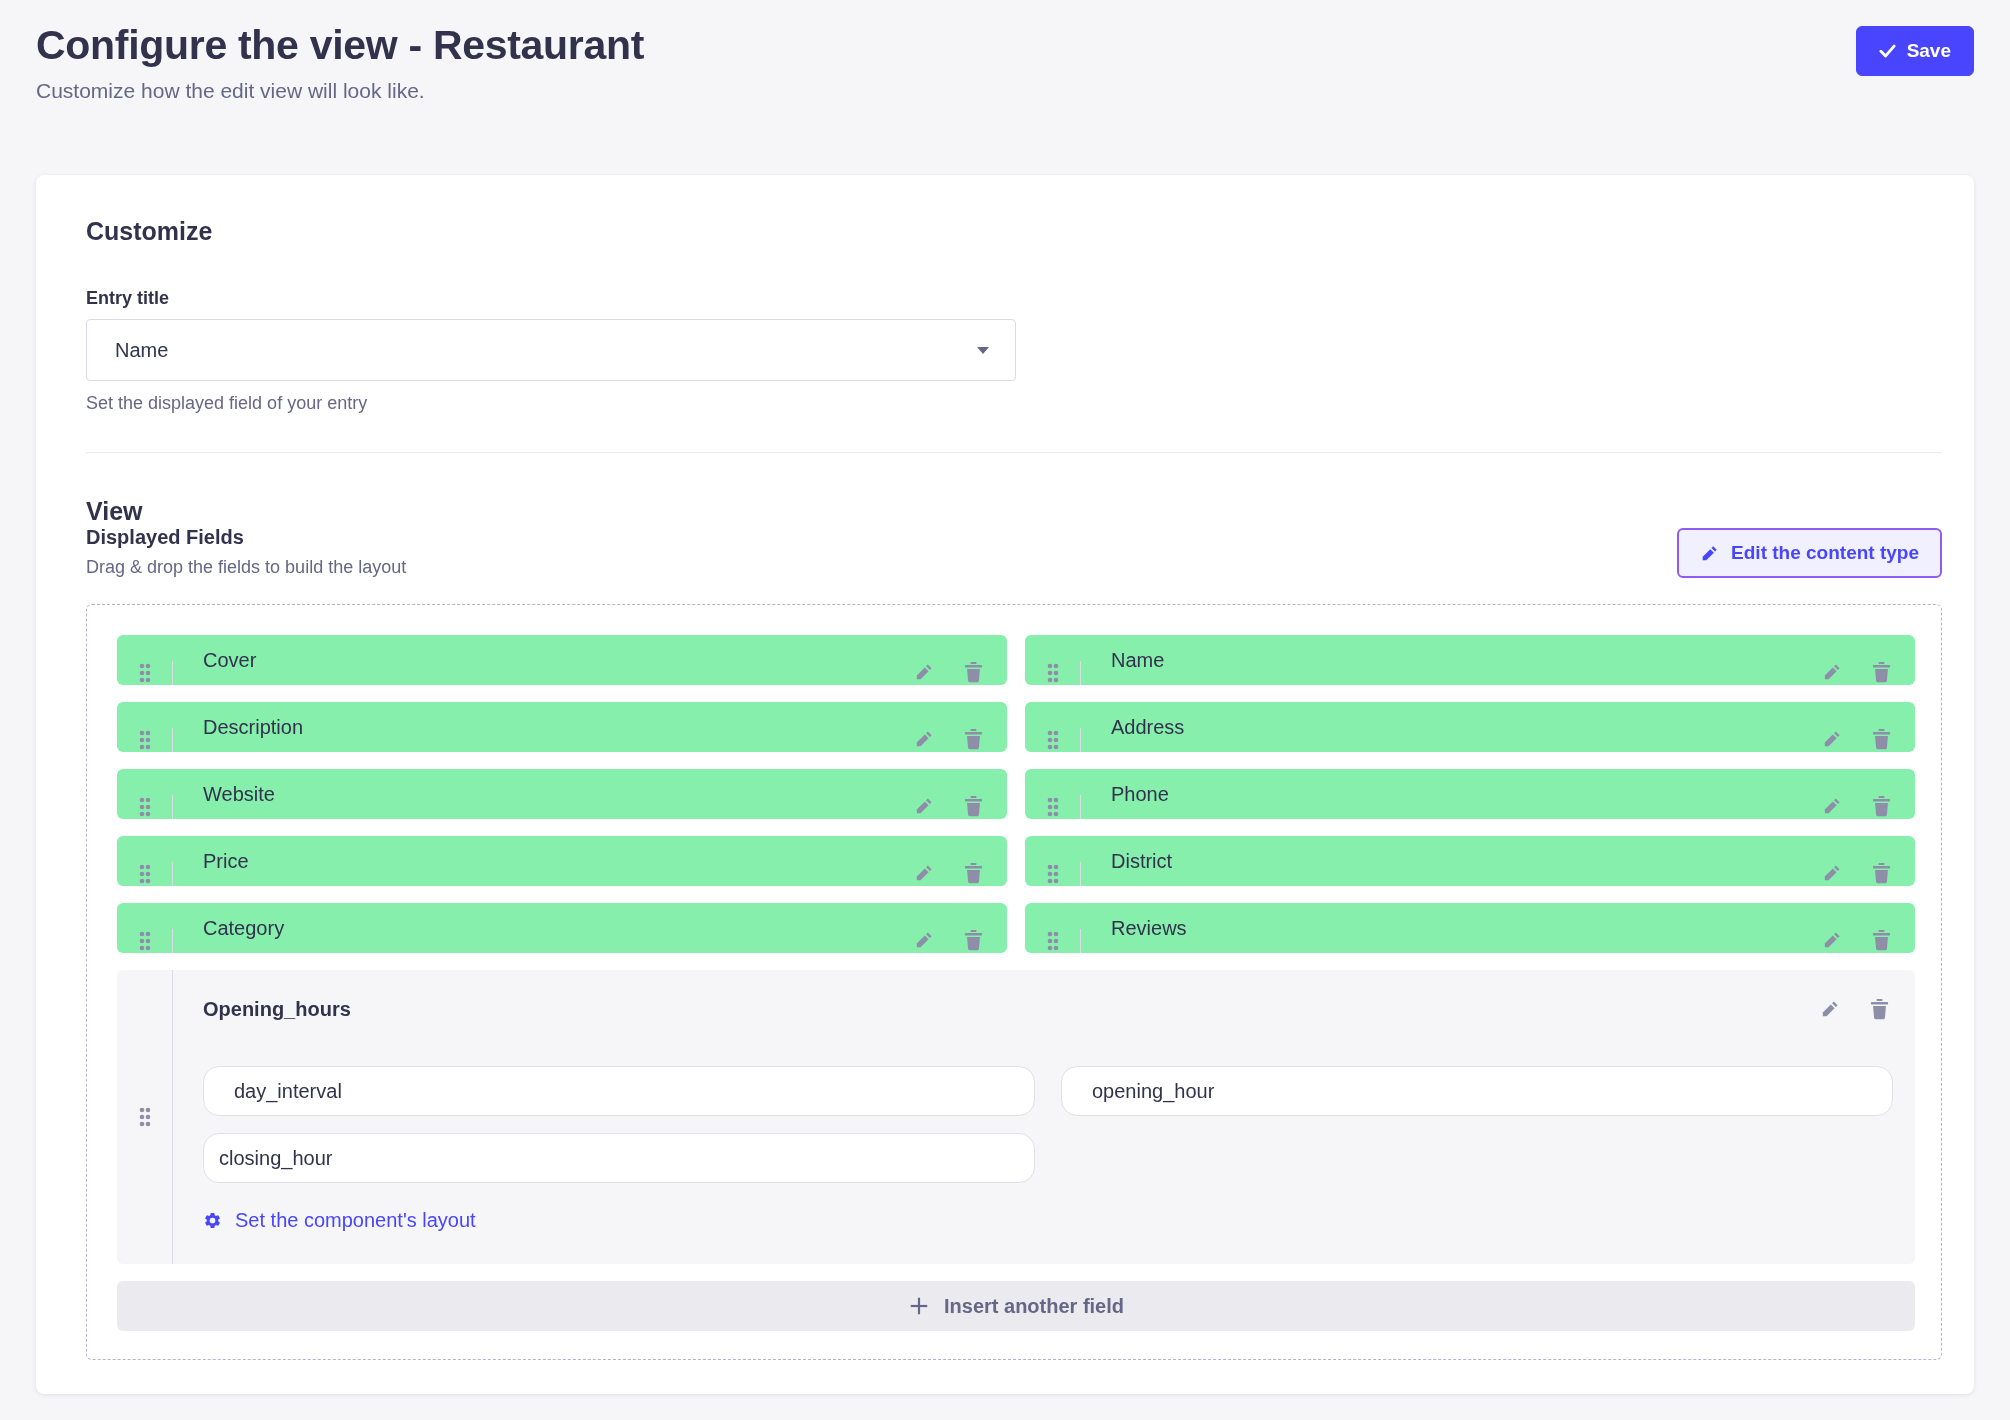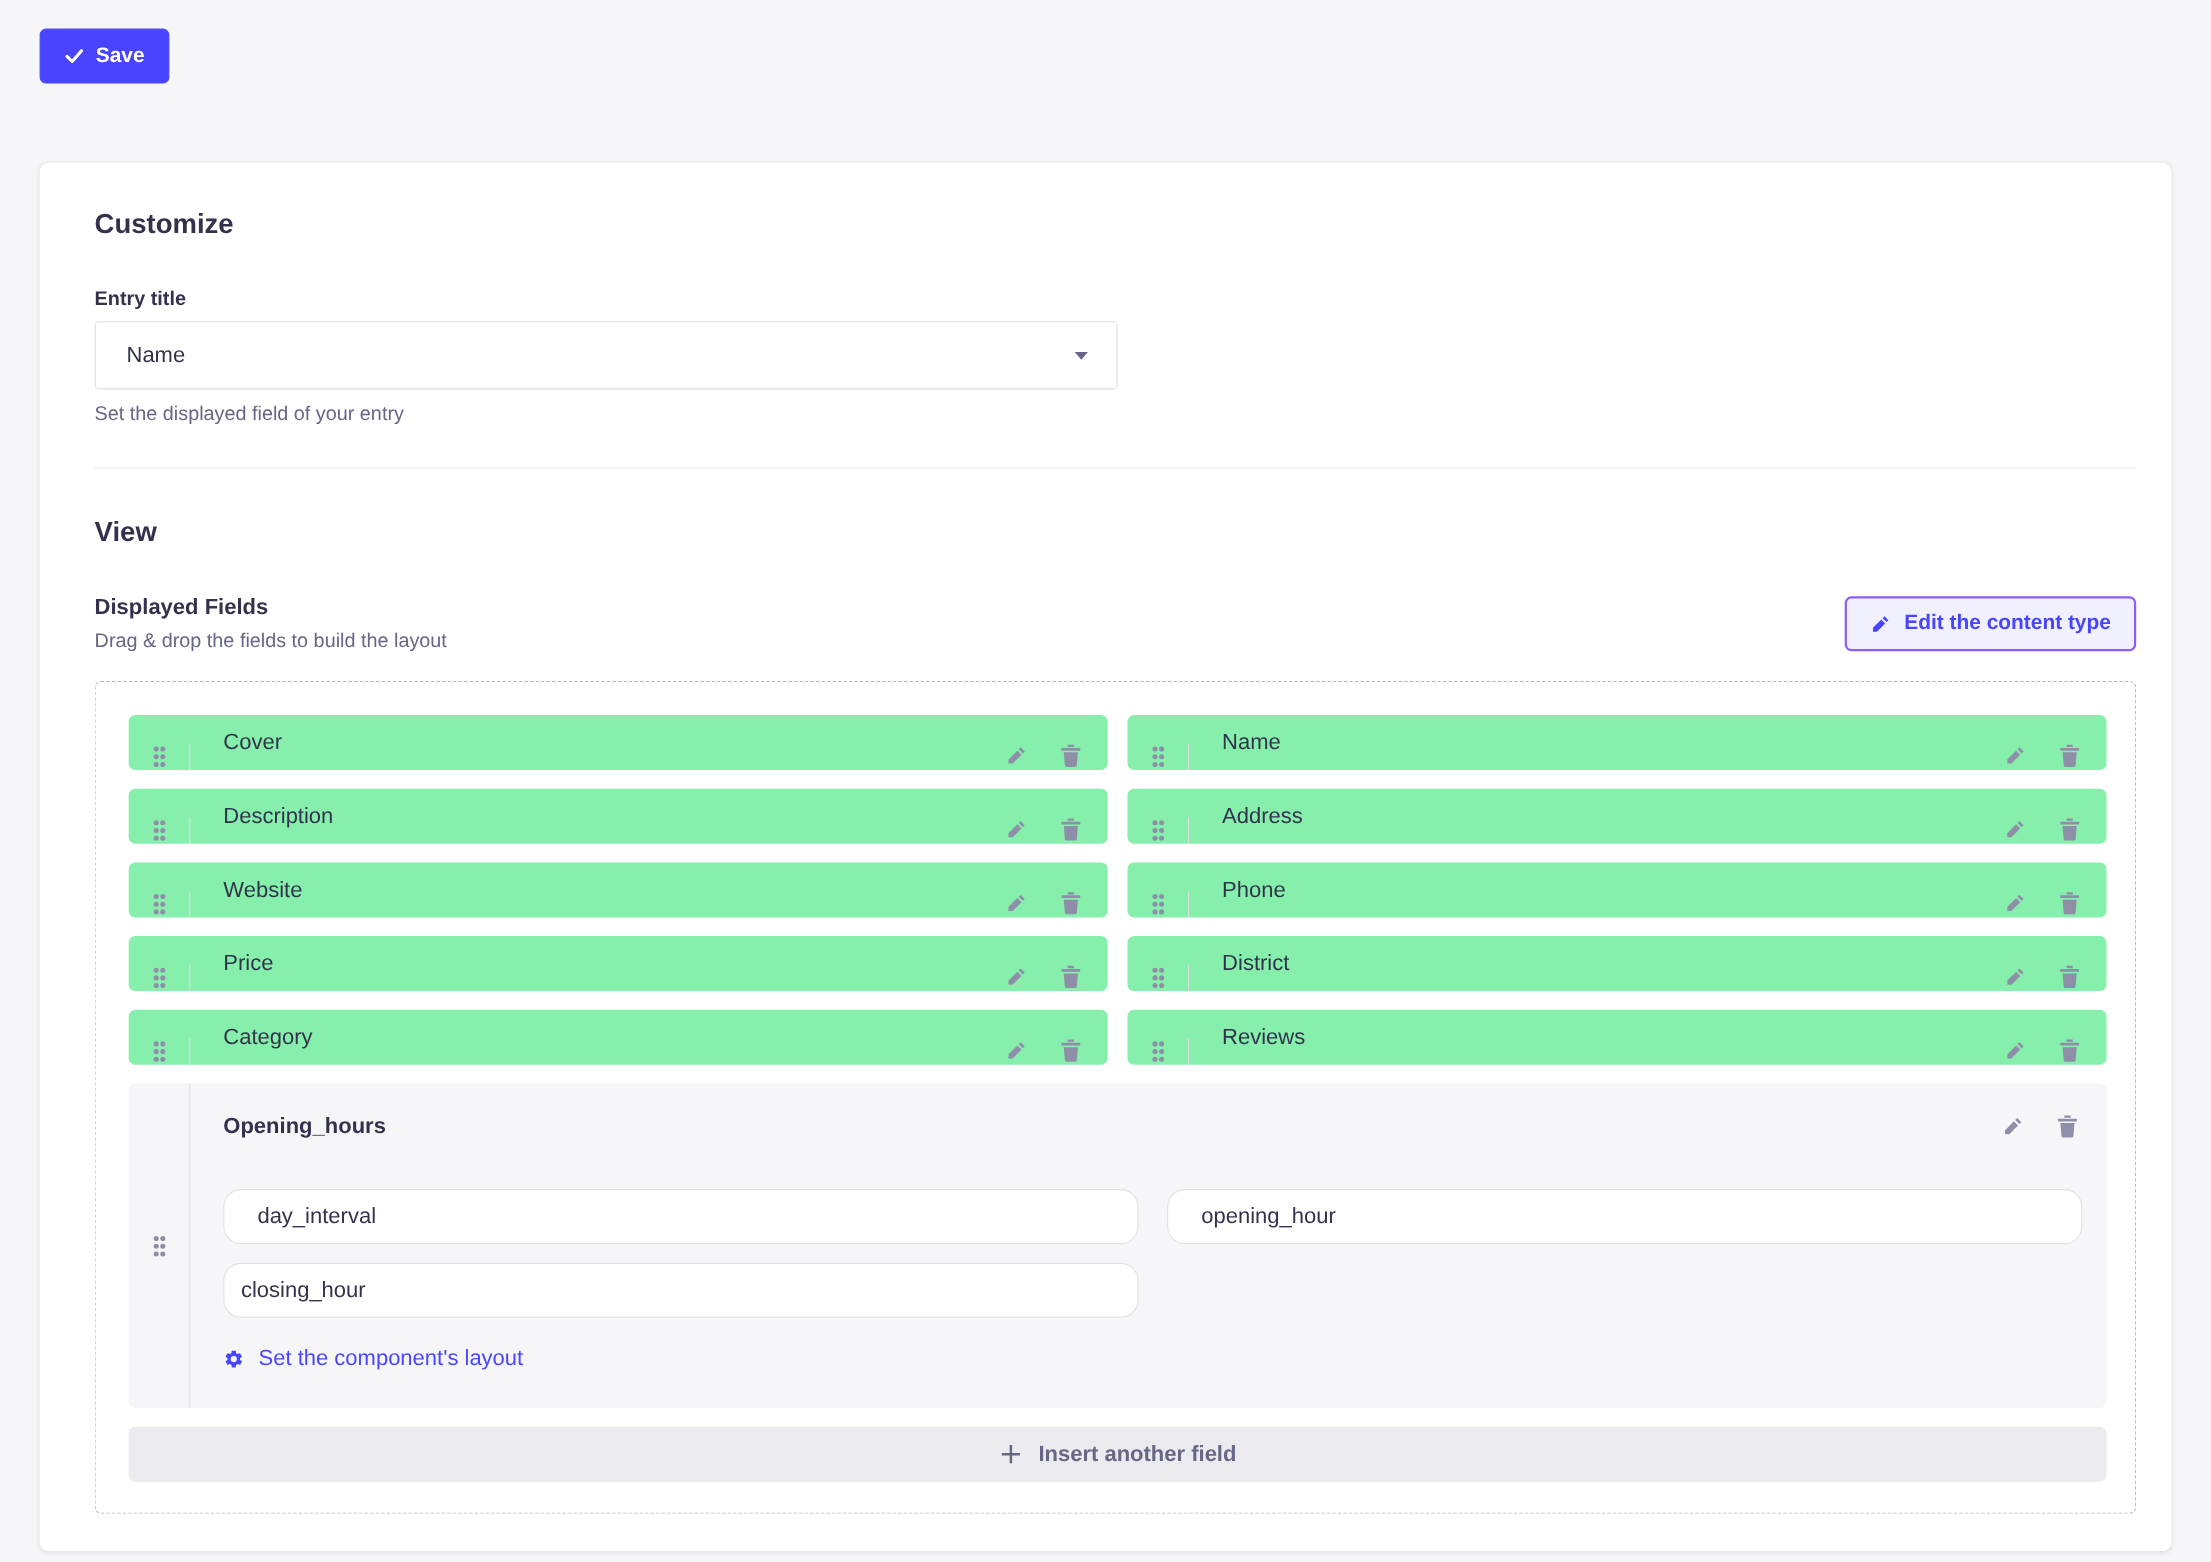--- a/index.html
+++ b/index.html
@@ -93,24 +93,23 @@
     color: #666687;
   }
   .section-divider {
     border: none;
     border-top: 1px solid #EAEAEF;
     margin: 38px 0 44px 0;
   }
 
   
   .view-head {
-    margin-top: 42px;
     display: flex;
     justify-content: space-between;
-    align-items: center;
+    align-items: flex-end;
   }
   .displayed-title { font-size: 20px; font-weight: 600; color: #32324D; }
   .displayed-hint  { margin-top: 8px; font-size: 18px; color: #666687; }
   .edit-ct-btn {
     display: flex;
     align-items: center;
     gap: 12px;
     background: #F0F0FF;
     border: 2px solid #8b5cf6;
     border-radius: 6px;
@@ -264,20 +263,24 @@
     font-weight: 600;
     color: #666687;
     font-family: inherit;
     cursor: pointer;
   }
 </style>
 </head>
 <body>
 
 <header class="page-header">
+  <div>
+    <h1 class="page-title">Configure the view - Restaurant</h1>
+    <div class="page-subtitle">Customize how the edit view will look like.</div>
+  </div>
   <button class="save-btn">
     <span style="display:flex">
       <svg width="17" height="14" viewBox="0 0 18 14">
           <path d="M2 7.2l5 5L16 1.8" stroke="#FFFFFF" stroke-width="3" fill="none" stroke-linecap="round" stroke-linejoin="round"></path>
         </svg>
     </span>
     <span>Save</span>
   </button>
 </header>
 

